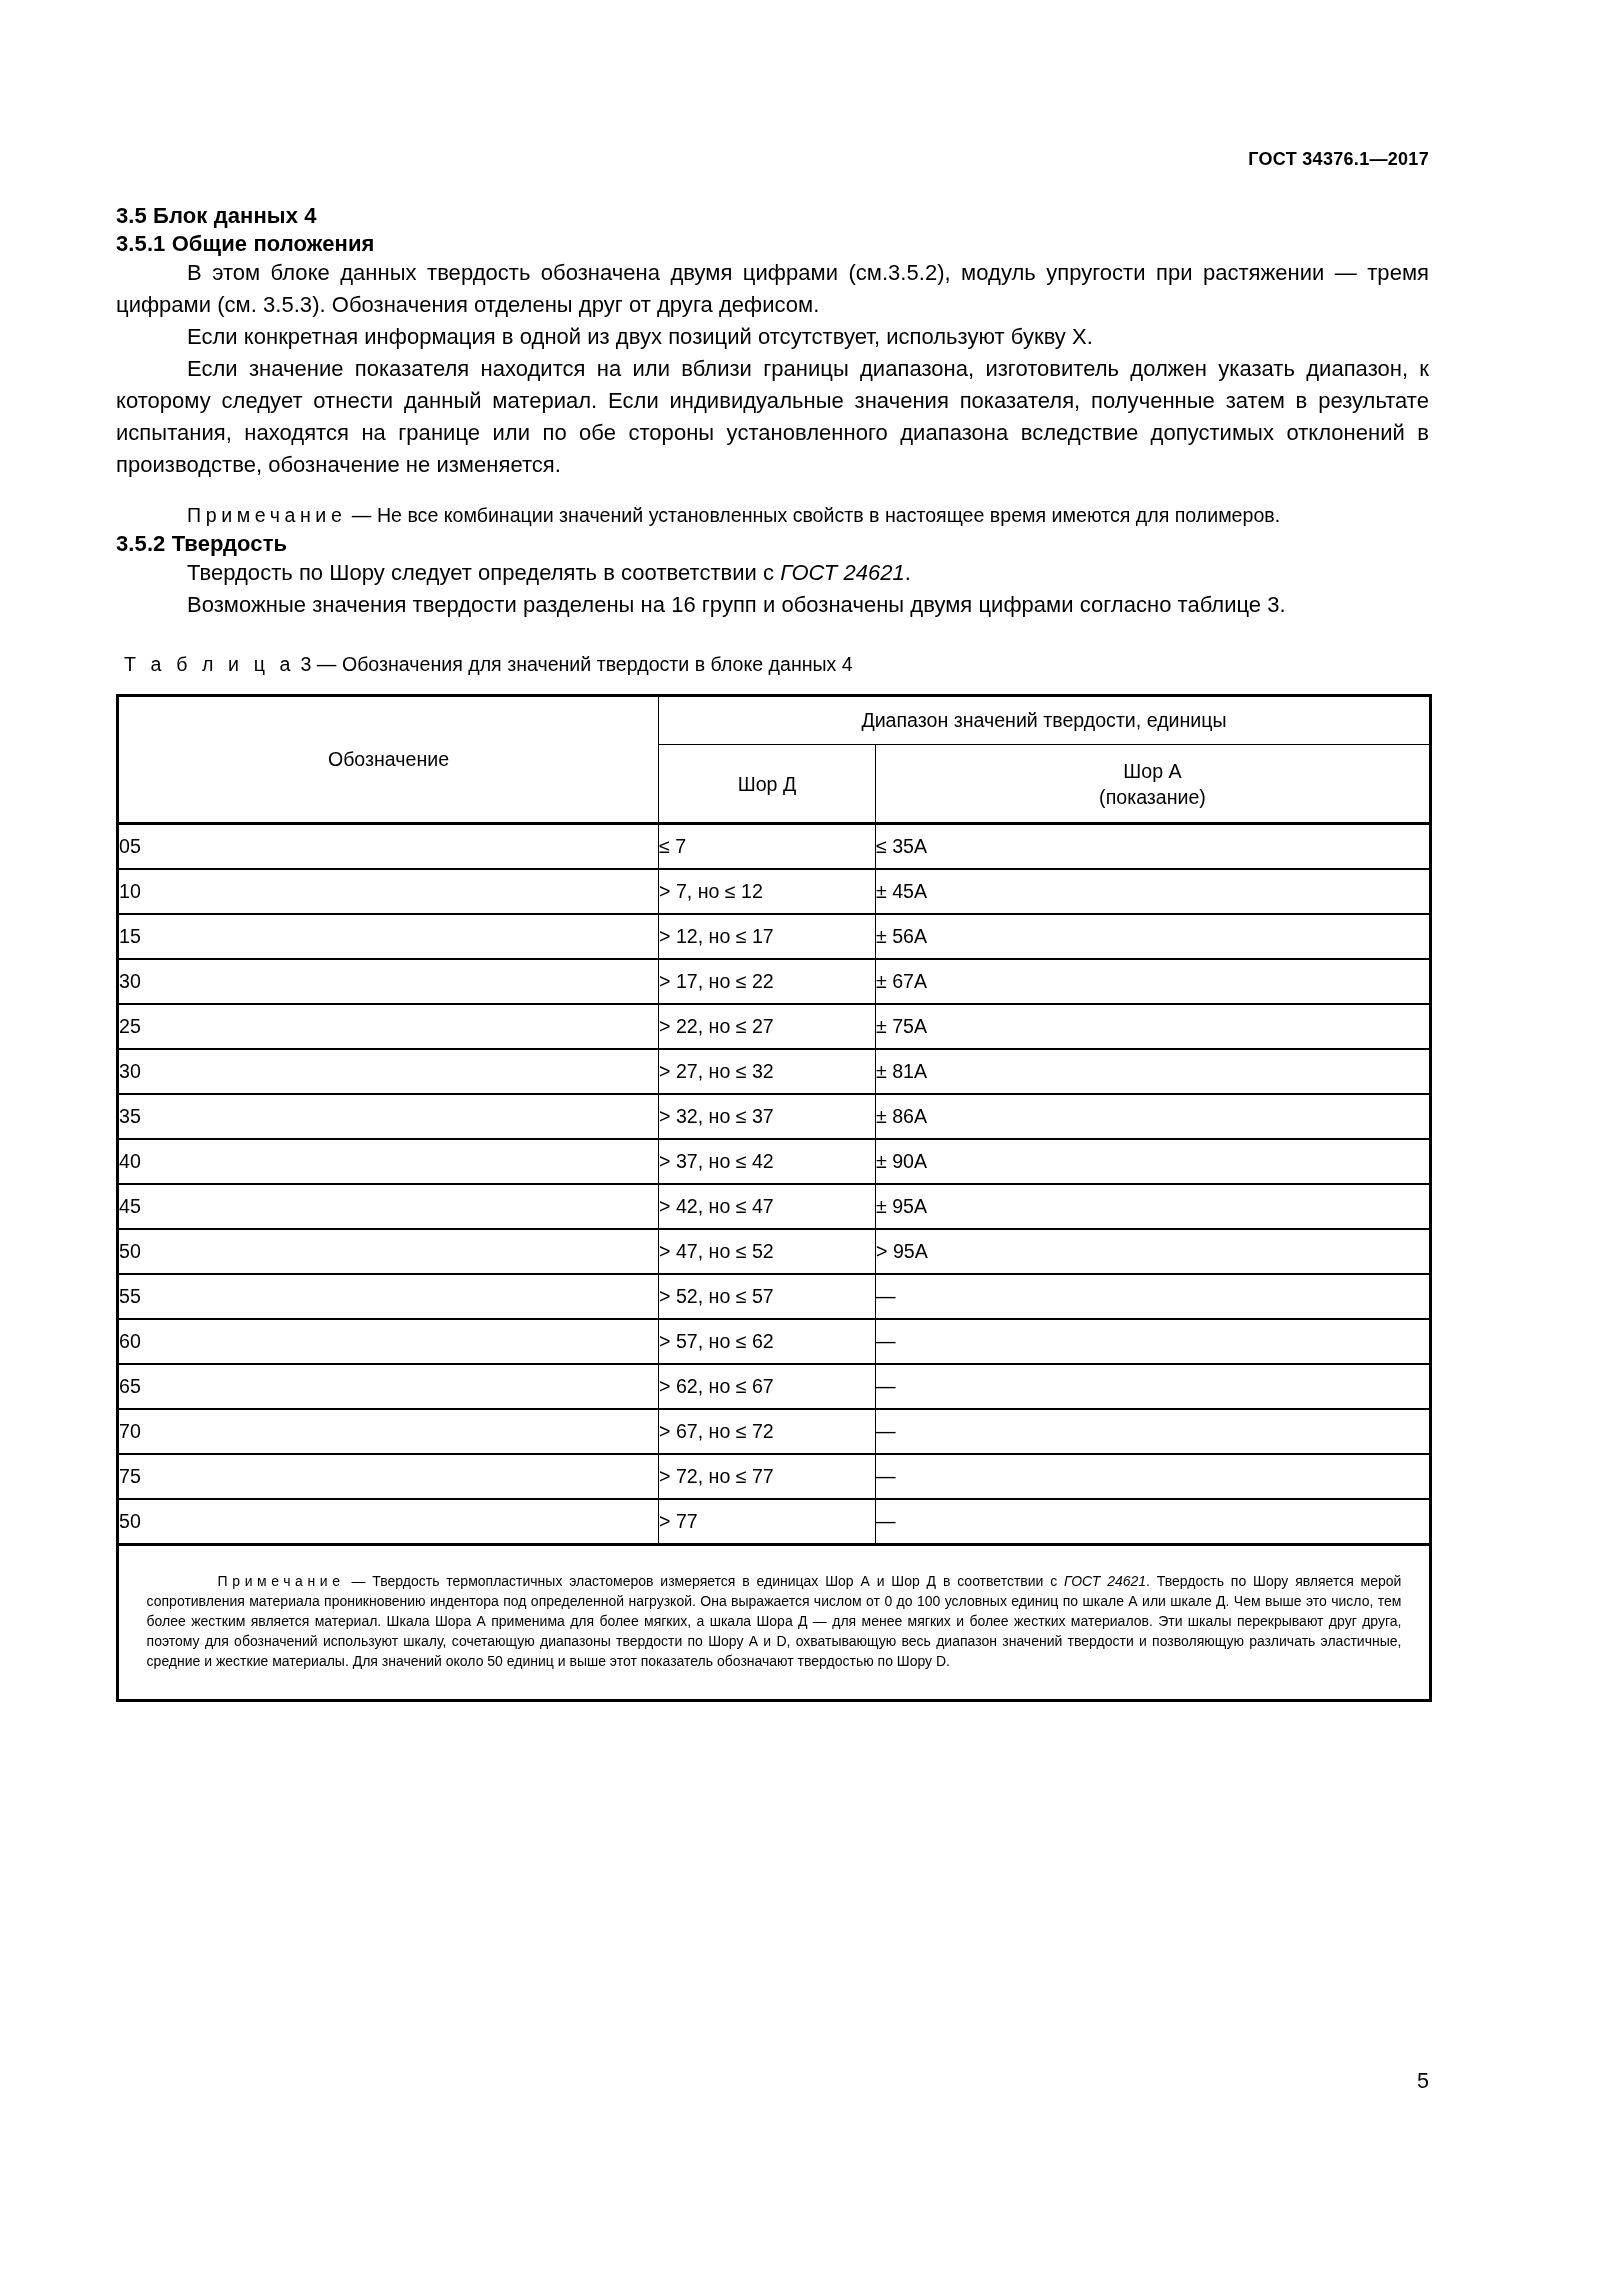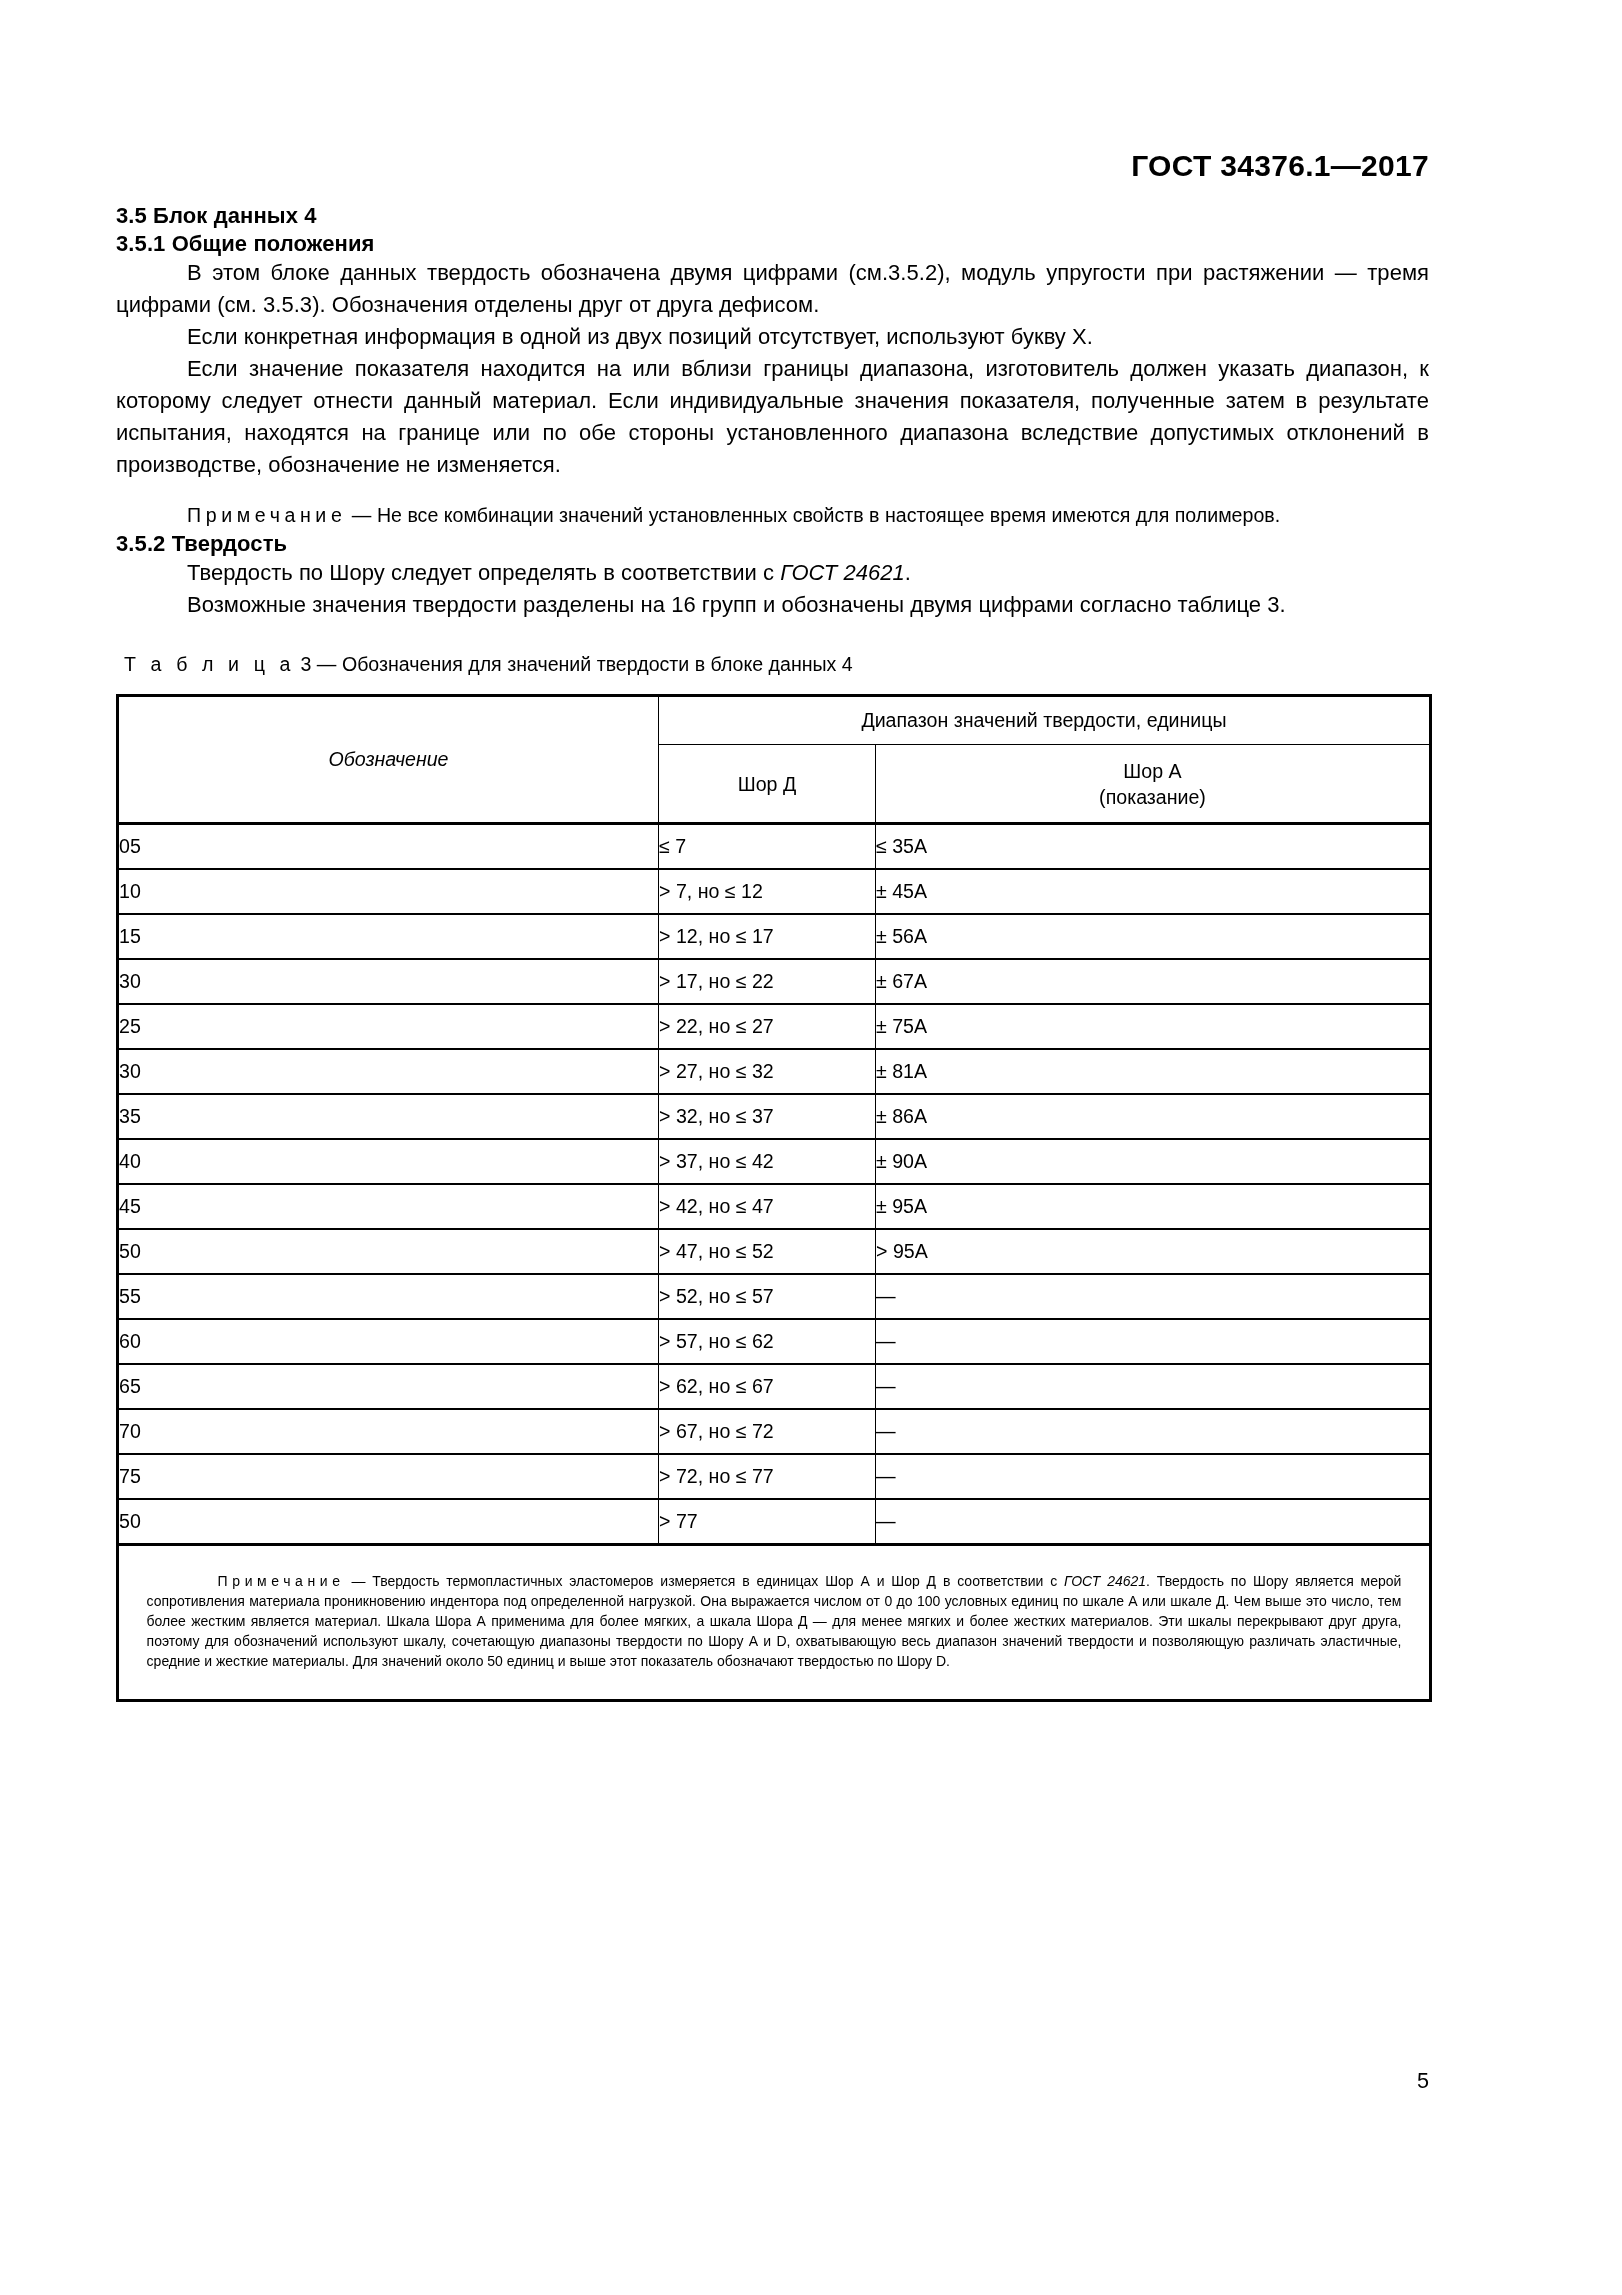--- a/index.html
+++ b/index.html
@@ -21,21 +21,21 @@
     width: 1623px;
     height: 2295px;
     overflow: hidden;
   }
 
   
   .doc-header {
     position: absolute;
     top: 149px;
     right: 194px;
-    font-size: 30px;
+    font-size: 18px;
     font-weight: bold;
     letter-spacing: 0.3px;
     white-space: nowrap;
   }
 
   
   .content {
     position: absolute;
     left: 116px;
     top: 202px;
@@ -111,21 +111,20 @@
     border-top: 3.3px solid #000;
   }
   table.gost .th-left {
     border-left: 3.3px solid #000;
   }
   table.gost .th-right {
     border-right: 3.3px solid #000;
   }
   table.gost .head-desig {
     height: 124px;
-    font-style: italic;
   }
   table.gost .head-span {
     height: 47px;
   }
   table.gost .head-sub {
     height: 77px;
     line-height: 26px;
   }
   table.gost tbody td {
     height: 43px;

